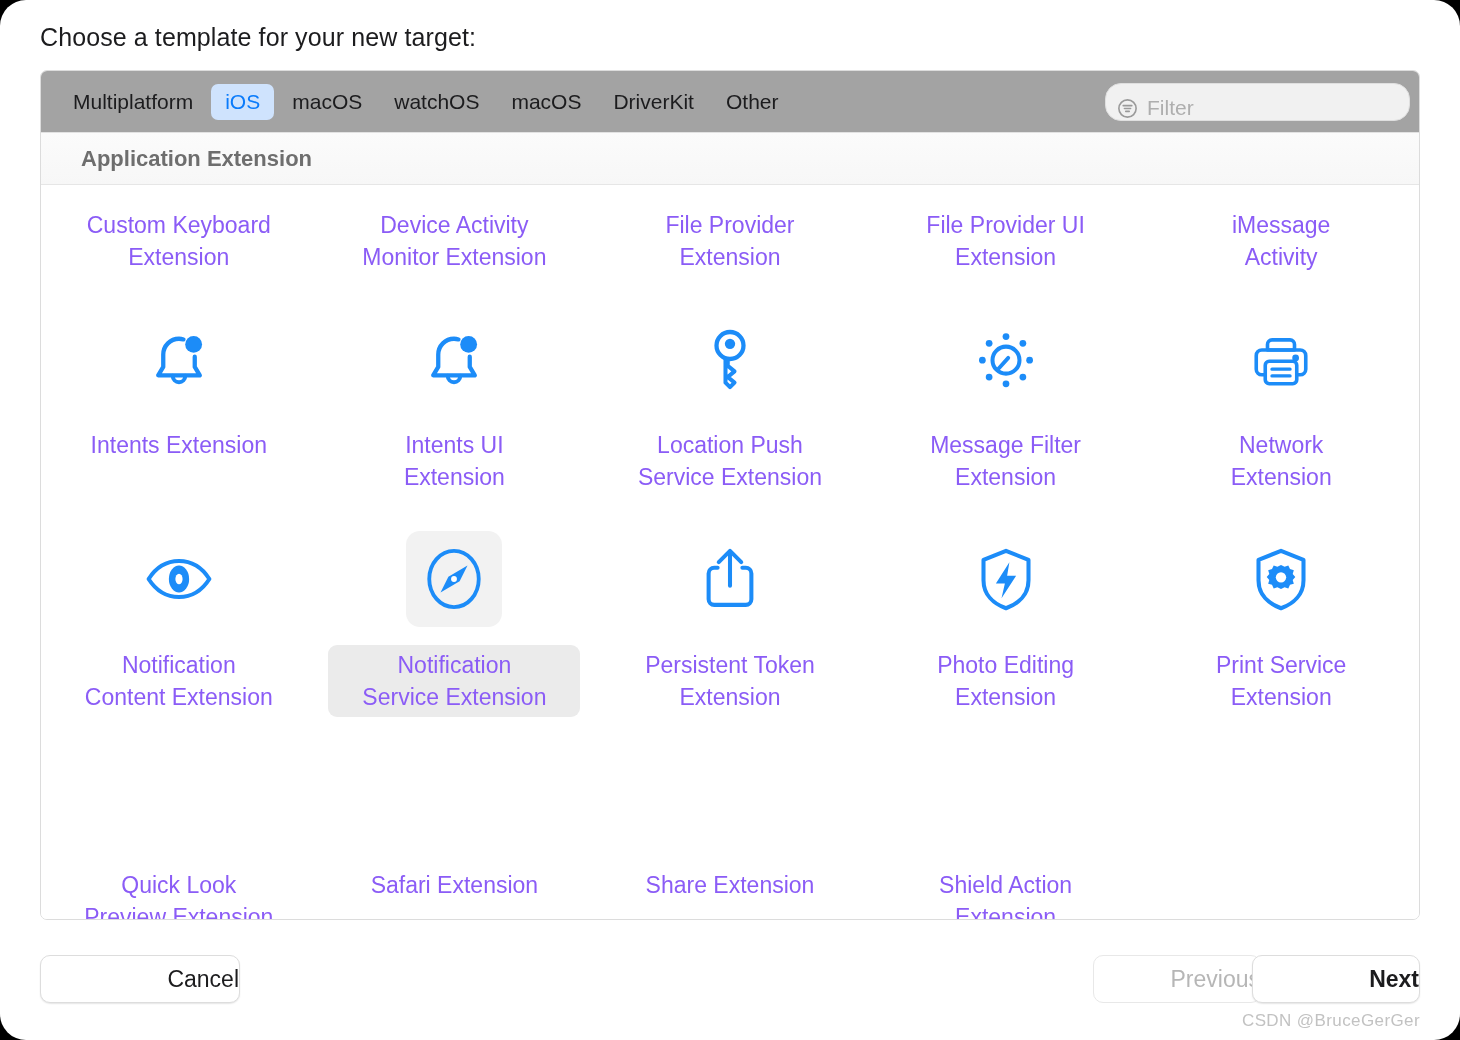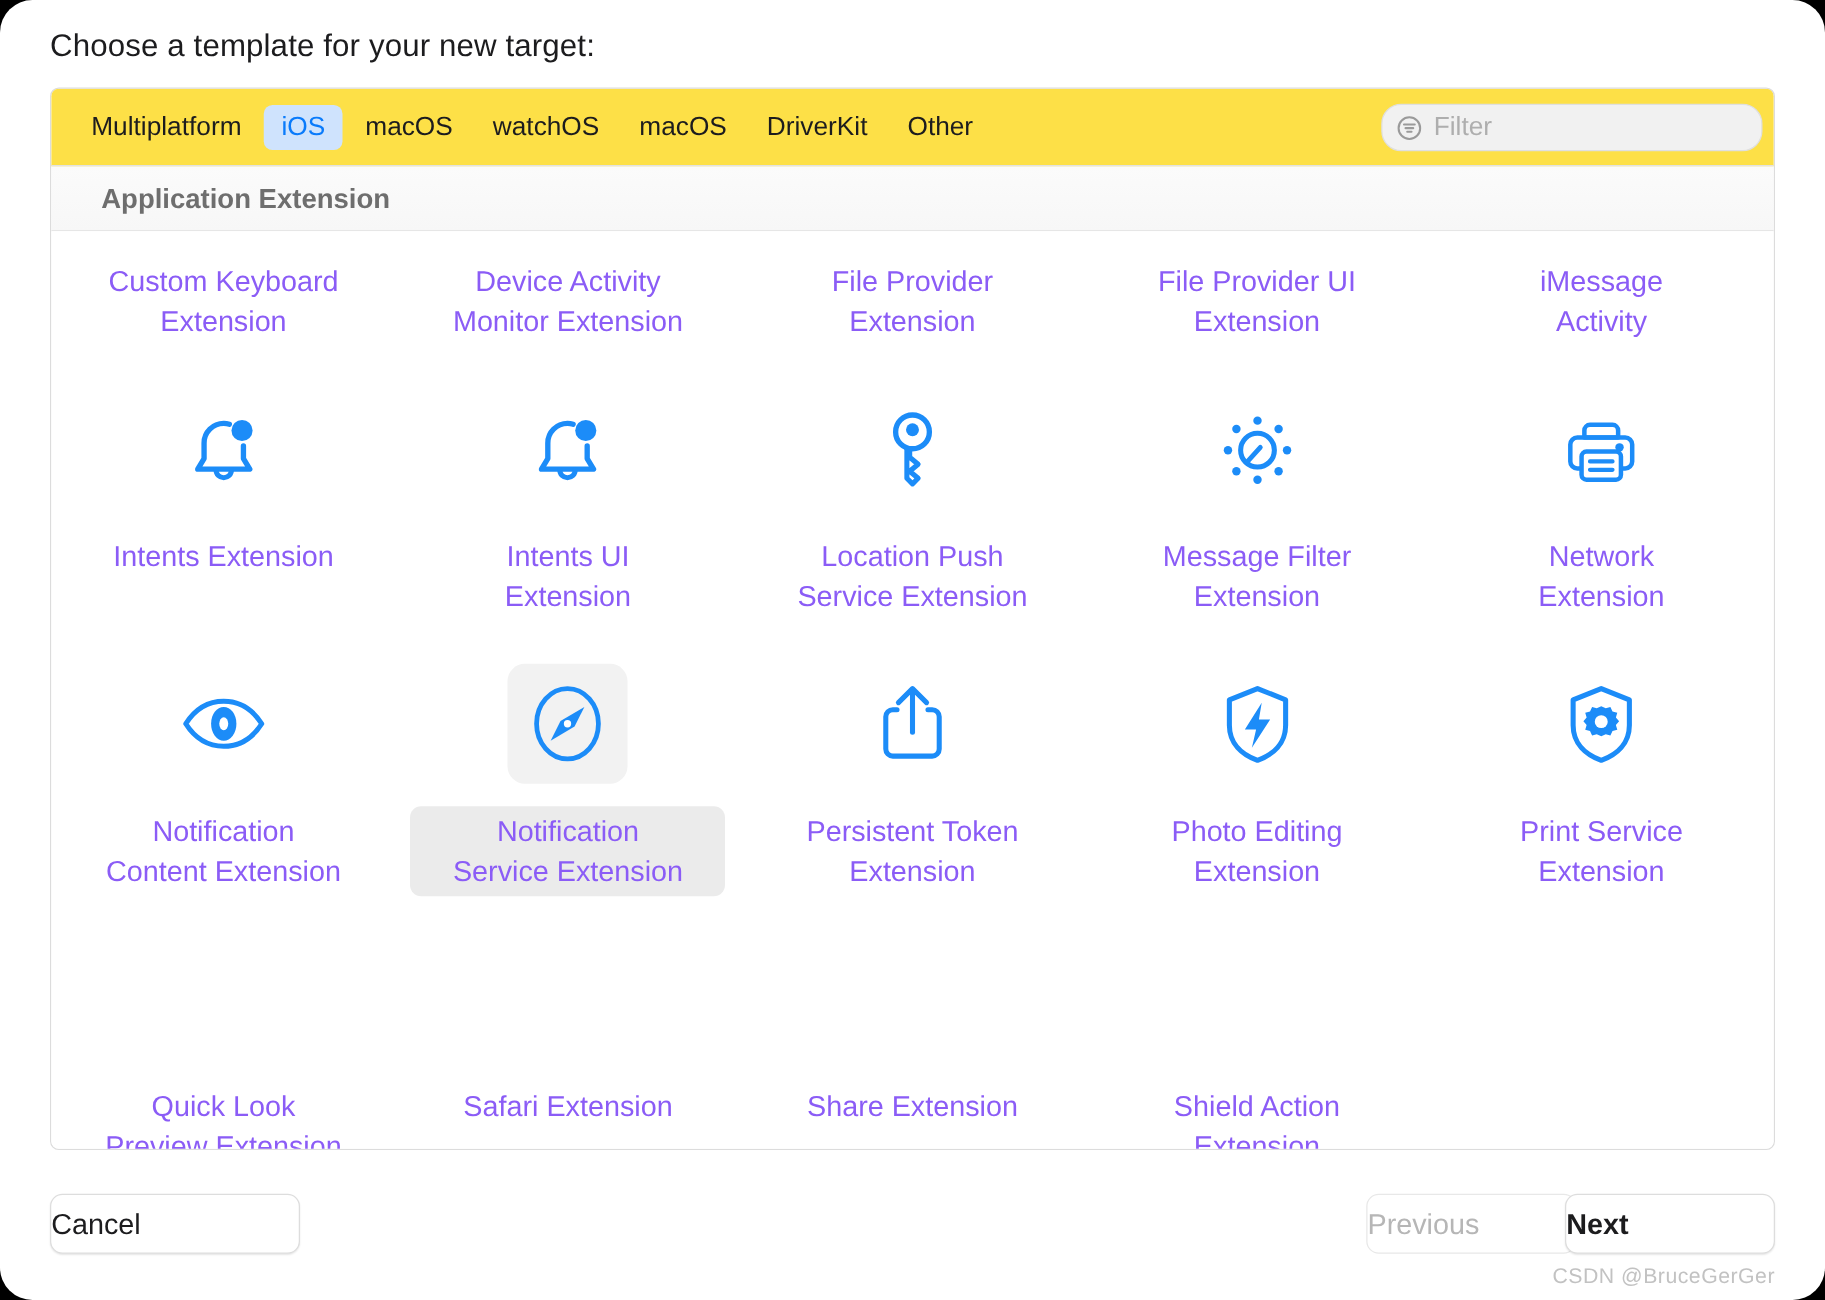--- a/index.html
+++ b/index.html
@@ -51,21 +51,21 @@
     background: #ffffff;
     box-sizing: border-box;
     overflow: hidden;
   }
 
   
   #tabbar {
     position: relative;
     height: 62px;
     border-bottom: 1px solid #e2e2e2;
-    background: #fde047;
+    background: #a3a3a3;
     box-sizing: border-box;
   }
   .tabs {
     position: absolute;
     left: 18px;
     top: 0;
     height: 61px;
     display: flex;
     align-items: center;
     gap: 4px;
@@ -87,21 +87,21 @@
     position: absolute;
     right: 9px;
     top: 12px;
     width: 305px;
     height: 38px;
     background: #f1f1f1;
     border: 1px solid #dfdfdf;
     border-radius: 16px;
     box-sizing: border-box;
     display: flex;
-    align-items: center;
+    align-items: flex-end;
     padding-left: 10px;
     margin-left: 48px;
   }
   #filter-icon {
     width: 23px;
     height: 23px;
     flex: 0 0 auto;
     margin-right: 8px;
   }
   #filter-text {
@@ -186,21 +186,21 @@
   
   .btn {
     position: absolute;
     height: 48px;
     border-radius: 10px;
     border: 1px solid #dddddd;
     background: #ffffff;
     box-shadow: 0 1px 1.5px rgba(0,0,0,0.10);
     display: flex;
     align-items: center;
-    justify-content: flex-start;
+    justify-content: flex-end;
     font-size: 23px;
     color: #1c1c1e;
     box-sizing: border-box;
     cursor: default;
   }
   #btn-cancel { left: 40px;  top: 955px; width: 200px; }
   #btn-previous {
     left: 1062px; top: 955px; width: 168px;
     color: #b6b6b6;
     box-shadow: none;

